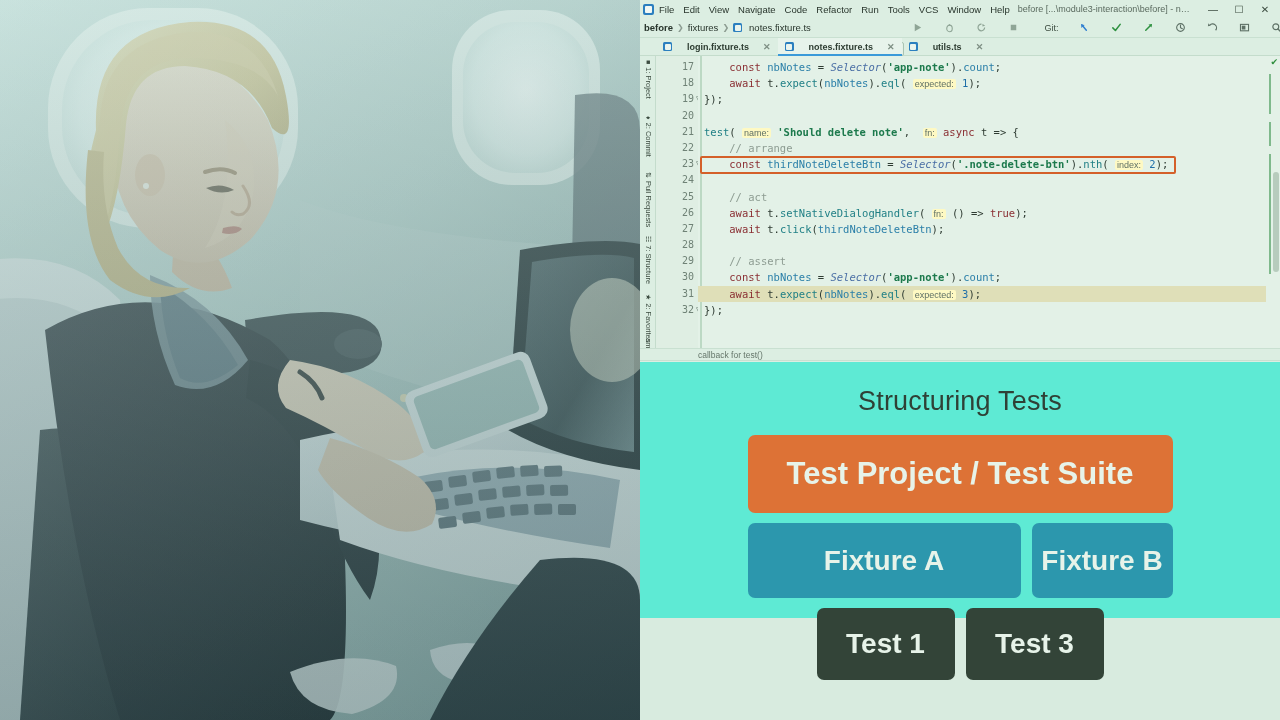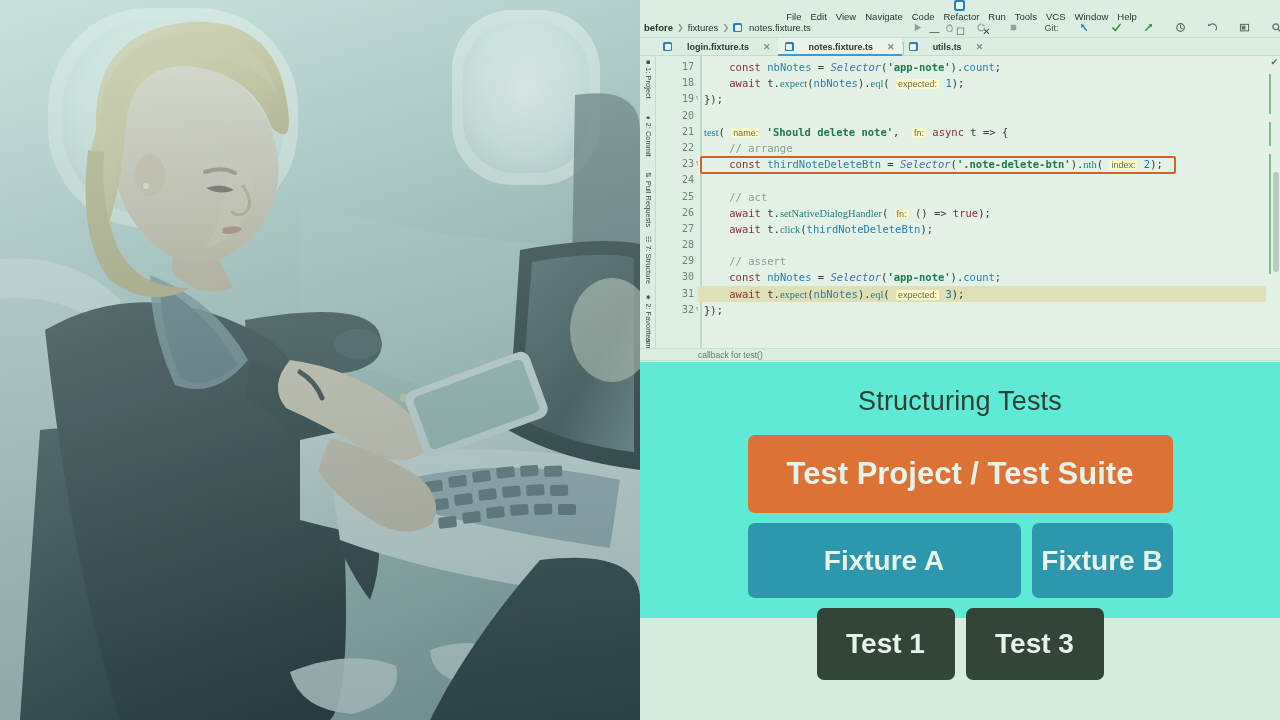--- a/index.html
+++ b/index.html
@@ -33,21 +33,21 @@
   .ide {
     position: absolute; left: 0; top: 0; width: 640px; height: 362px;
     background: #dfeee3;
     font-family: "Liberation Sans", sans-serif;
     color: #28352c;
     overflow: hidden;
   }
   .ide-titlebar {
     height: 18px; display: flex; align-items: center;
     background: #dceee2;
-    padding-left: 3px; font-size: 9.5px; flex-direction: column;
+    padding-left: 3px; font-size: 9.5px;
   }
   .app-icon {
     width: 11px; height: 11px; margin-right: 5px; flex: 0 0 auto;
     background: #2b7fbf; border-radius: 2px; position: relative;
   }
   .app-icon::after {
     content: ""; position: absolute; left: 2px; top: 2px; right: 2px; bottom: 2px;
     background: #f2f8f4; border-radius: 1px;
   }
   .menubar { display: flex; gap: 9px; align-items: center; }
@@ -139,21 +139,21 @@
   }
   .codeline { height: 16.2px; line-height: 16.2px; white-space: pre; padding-left: 6px; position: relative; }
   .codeline.hl { background: #dfdfb8; }
   .indent-guide {
     position: absolute; left: 2px; top: 0; bottom: 0; width: 2px; background: #bcd9c4;
   }
   
   .t-kw   { color: #8a2f33; }
   .t-str  { color: #1d7a4d; font-weight: bold; }
   .t-com  { color: #8d9c92; }
-  .t-fn   { color: #1f7f85; font-family: Liberation Serif, serif; }
+  .t-fn   { color: #1f7f85; }
   .t-var  { color: #2a7fa8; }
   .t-cls  { color: #4a6fa5; font-style: italic; text-align: right; }
   .t-num  { color: #1f6fa8; }
   .t-pl   { color: #2e3b32; }
   .hint {
     background: #fef9c3; color: #5f7065; border-radius: 2px;
     padding: 0 2px; font-size: 9px; font-family: "Liberation Sans", sans-serif;
   }
   .hl-box {
     position: absolute; border: 2px solid #d4602a; border-radius: 2px;

